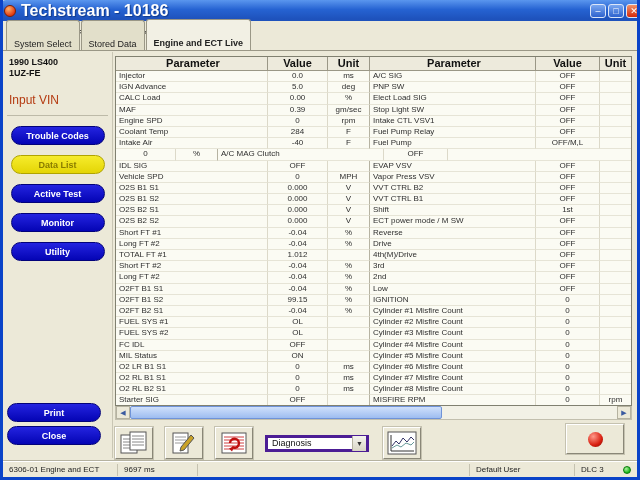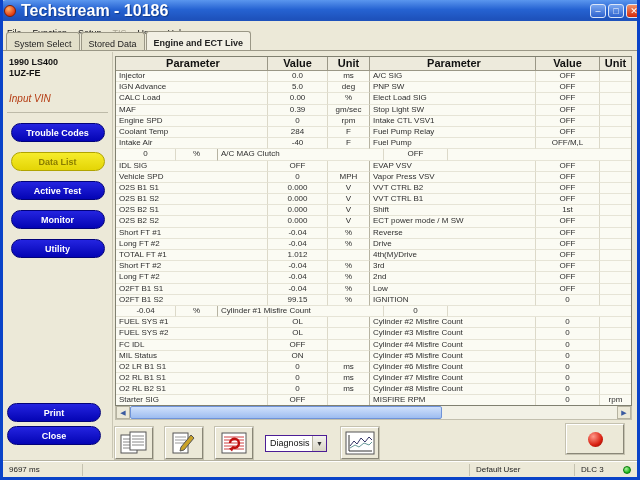--- a/index.html
+++ b/index.html
@@ -20,28 +20,28 @@
     color:#fff;border:1px solid #dce6f8;
     background:linear-gradient(180deg,#7aa7f0,#2e62ce);}
   .wbtn.close{background:linear-gradient(180deg,#f0926a,#d6290a);}
   
   .menubar{position:absolute;left:0;top:21px;width:100%;height:25px;background:#ECE9D8;
     border-bottom:1px solid #d8d5c4;font-size:9px;display:flex;align-items:center;padding:0 4px;gap:11px;color:#111;}
   .menu-item.disabled{color:#a9a593;}
   
   .tabbar{position:absolute;left:0;top:34px;width:100%;height:17px;display:flex;align-items:flex-end;
     padding-left:3px;border-bottom:1px solid #9a9786;background:#ECE9D8;}
-  .tab{font-size:9px;padding:6px 7px 1px 7px;border:1px solid #9a9786;border-bottom:none;
+  .tab{font-size:9px;padding:18px 7px 1px 7px;border:1px solid #9a9786;border-bottom:none;
     border-radius:3px 3px 0 0;background:#e2dfca;margin-right:1px;color:#222;white-space:nowrap;}
   .tab.active{background:#f2f0e4;font-weight:bold;padding-bottom:2px;}
   
   .sidebar{position:absolute;left:0;top:52px;width:110px;bottom:19px;background:#ECE9D8;
     border-right:1px solid #c9c6b4;}
   .veh{padding:5px 0 0 6px;font-size:9px;font-weight:bold;color:#111;line-height:11px;}
-  .vin{margin:14px 0 0 6px;font-size:10px;color:#b43a10;font-style:italic;}
+  .vin{margin:14px 0 0 6px;font-size:12px;color:#b43a10;}
   .sep{border:none;border-top:1px solid #bdbaa8;margin:8px 4px 2px 4px;}
   .pill{width:94px;height:19px;margin:10px auto 0 auto;background:linear-gradient(180deg,#2424e0,#0404b4);
     border:1px solid #02027a;border-radius:10px;color:#fff;font-size:9px;font-weight:bold;
     text-align:center;line-height:18px;white-space:nowrap;cursor:default;}
   .pill.active{background:linear-gradient(180deg,#f6ec2c,#e4d505);color:#8a7d00;border-color:#b0a400;}
   .pill.bottom1{position:absolute;bottom:36px;left:4px;margin:0;}
   .pill.bottom2{position:absolute;bottom:13px;left:4px;margin:0;}
   
   .datapane{position:absolute;left:112px;top:56px;right:5px;height:350px;background:#FBFBF3;
     border:1px solid #808070;display:flex;flex-direction:column;overflow:hidden;}
@@ -64,21 +64,21 @@
   .sarrow{width:14px;height:100%;background:#ECE9D8;border:1px solid #b5b2a0;
     font-size:7px;line-height:12px;text-align:center;color:#3a5aa0;}
   .strack{flex:1;position:relative;}
   .sthumb{position:absolute;left:0;top:0;height:100%;width:64%;
     background:linear-gradient(180deg,#cfe0fb,#9ebdf0);border:1px solid #6f93d8;border-radius:2px;}
   
   .toolbar{position:absolute;left:112px;right:5px;top:426px;height:34px;display:flex;align-items:center;}
   .tbtn{width:38px;height:32px;margin-right:12px;background:#ECE9D8;
     border:1px solid;border-color:#fff #8a8778 #8a8778 #fff;box-shadow:0 0 0 1px #c5c2b0;
     display:flex;align-items:center;justify-content:center;padding:0;}
-  .combo{width:62px;height:17px;background:#fff;border:1px solid #4c1d95;display:flex;
+  .combo{width:104px;height:17px;background:#fff;border:3px solid #4c1d95;display:flex;
     align-items:center;font-size:9px;color:#111;padding-left:4px;margin-right:14px;}
   .combo-arrow{margin-left:auto;width:14px;height:15px;background:linear-gradient(180deg,#f4f3ee,#d8d5c4);
     border-left:1px solid #b5b2a0;font-size:7px;line-height:15px;text-align:center;color:#333;}
   .record-btn{position:absolute;right:8px;top:-2px;width:58px;height:30px;background:#ECE9D8;
     border:1px solid;border-color:#fff #8a8778 #8a8778 #fff;box-shadow:0 0 0 1px #c5c2b0;
     display:flex;align-items:center;justify-content:center;}
   .ball{width:15px;height:15px;border-radius:50%;
     background:radial-gradient(circle at 35% 30%,#ff9a8a,#d81f10 60%,#7c0a02);}
   
   .statusbar{position:absolute;left:0;bottom:0;width:100%;height:16px;background:#ECE9D8;
@@ -313,20 +313,21 @@
         </div>
         <div class="trow">
           <div class="tcell c0">O2FT B1 S2</div>
           <div class="tcell c1">99.15</div>
           <div class="tcell c2">%</div>
           <div class="tcell c3">IGNITION</div>
           <div class="tcell c4">0</div>
           <div class="tcell c5"></div>
         </div>
         <div class="trow">
+          <div class="tcell c0">O2FT B2 S1</div>
           <div class="tcell c1">-0.04</div>
           <div class="tcell c2">%</div>
           <div class="tcell c3">Cylinder #1 Misfire Count</div>
           <div class="tcell c4">0</div>
           <div class="tcell c5"></div>
         </div>
         <div class="trow">
           <div class="tcell c0">FUEL SYS #1</div>
           <div class="tcell c1">OL</div>
           <div class="tcell c2"></div>
@@ -449,20 +450,21 @@
         <polyline points="5,15 9,10 12,13 16,7 20,11 24,6 27,9" fill="none" stroke="#336"></polyline>
         <polyline points="5,17 10,14 14,16 19,12 24,14 27,11" fill="none" stroke="#699"></polyline>
       </svg>
     </button>
     <button class="record-btn">
       <span class="ball"></span>
     </button>
   </div>
 
   <div class="statusbar">
+    <span class="sseg id">6306-01 Engine and ECT</span>
     <span class="sseg ms">9697 ms</span>
     <span class="sseg fill"></span>
     <span class="sseg user">Default User</span>
     <span class="sseg dlc">DLC 3</span>
     <span class="ledge"></span>
   </div>
 
 </div>
 
 </body></html>

